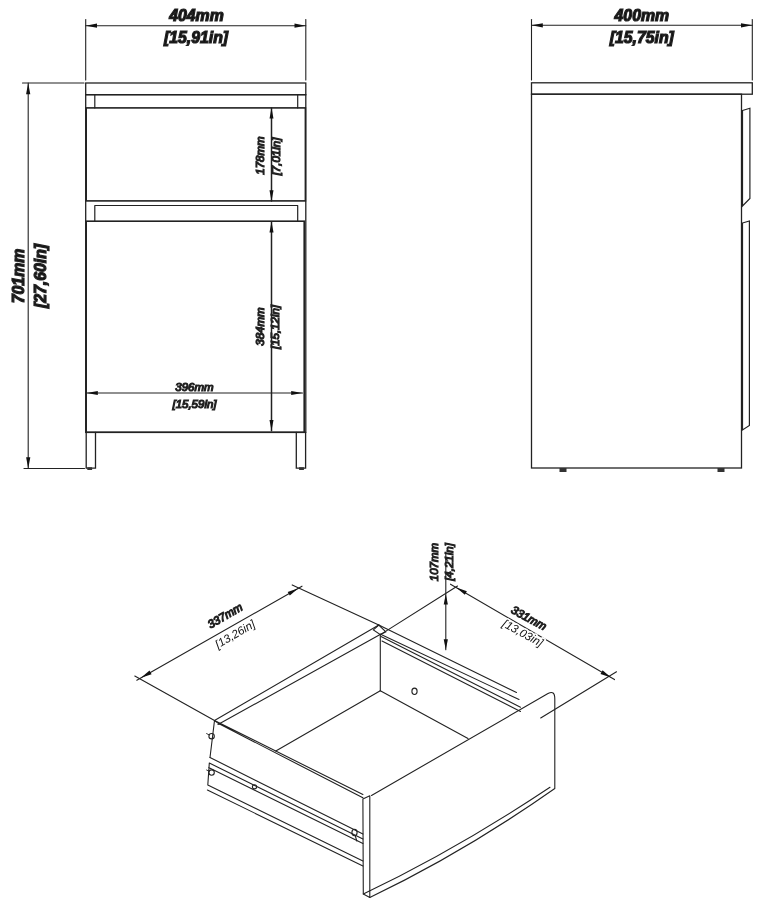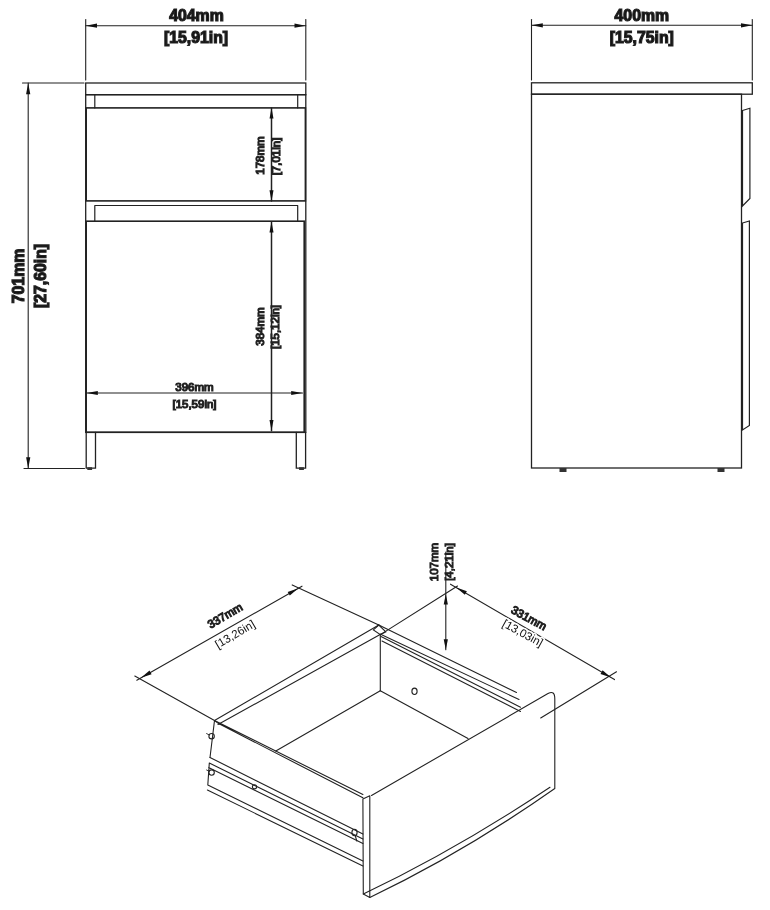--- a/index.html
+++ b/index.html
@@ -1,16 +1,16 @@
 <!DOCTYPE html>
 <html><head>
 <meta charset="utf-8">
 <style>
   html,body{margin:0;padding:0;background:#ffffff;}
-  .page{width:770px;height:910px;position:relative;background:#ffffff;overflow:hidden;}
+  .page{width:770px;height:910px;position:relative;background:#ffffff;overflow:hidden;font-style:italic;}
   svg{position:absolute;top:0;left:0;}
   text{font-family:"Liberation Sans",sans-serif;fill:#111;}
   .big{font-size:15.8px;font-weight:bold;}
   .sm{font-size:11.5px;}
   .halo{stroke:#fff;stroke-width:3.2px;paint-order:stroke;stroke-linejoin:round;}
 </style>
 </head>
 <body>
 <div class="page">
 <svg width="770" height="910" viewBox="0 0 770 910">

